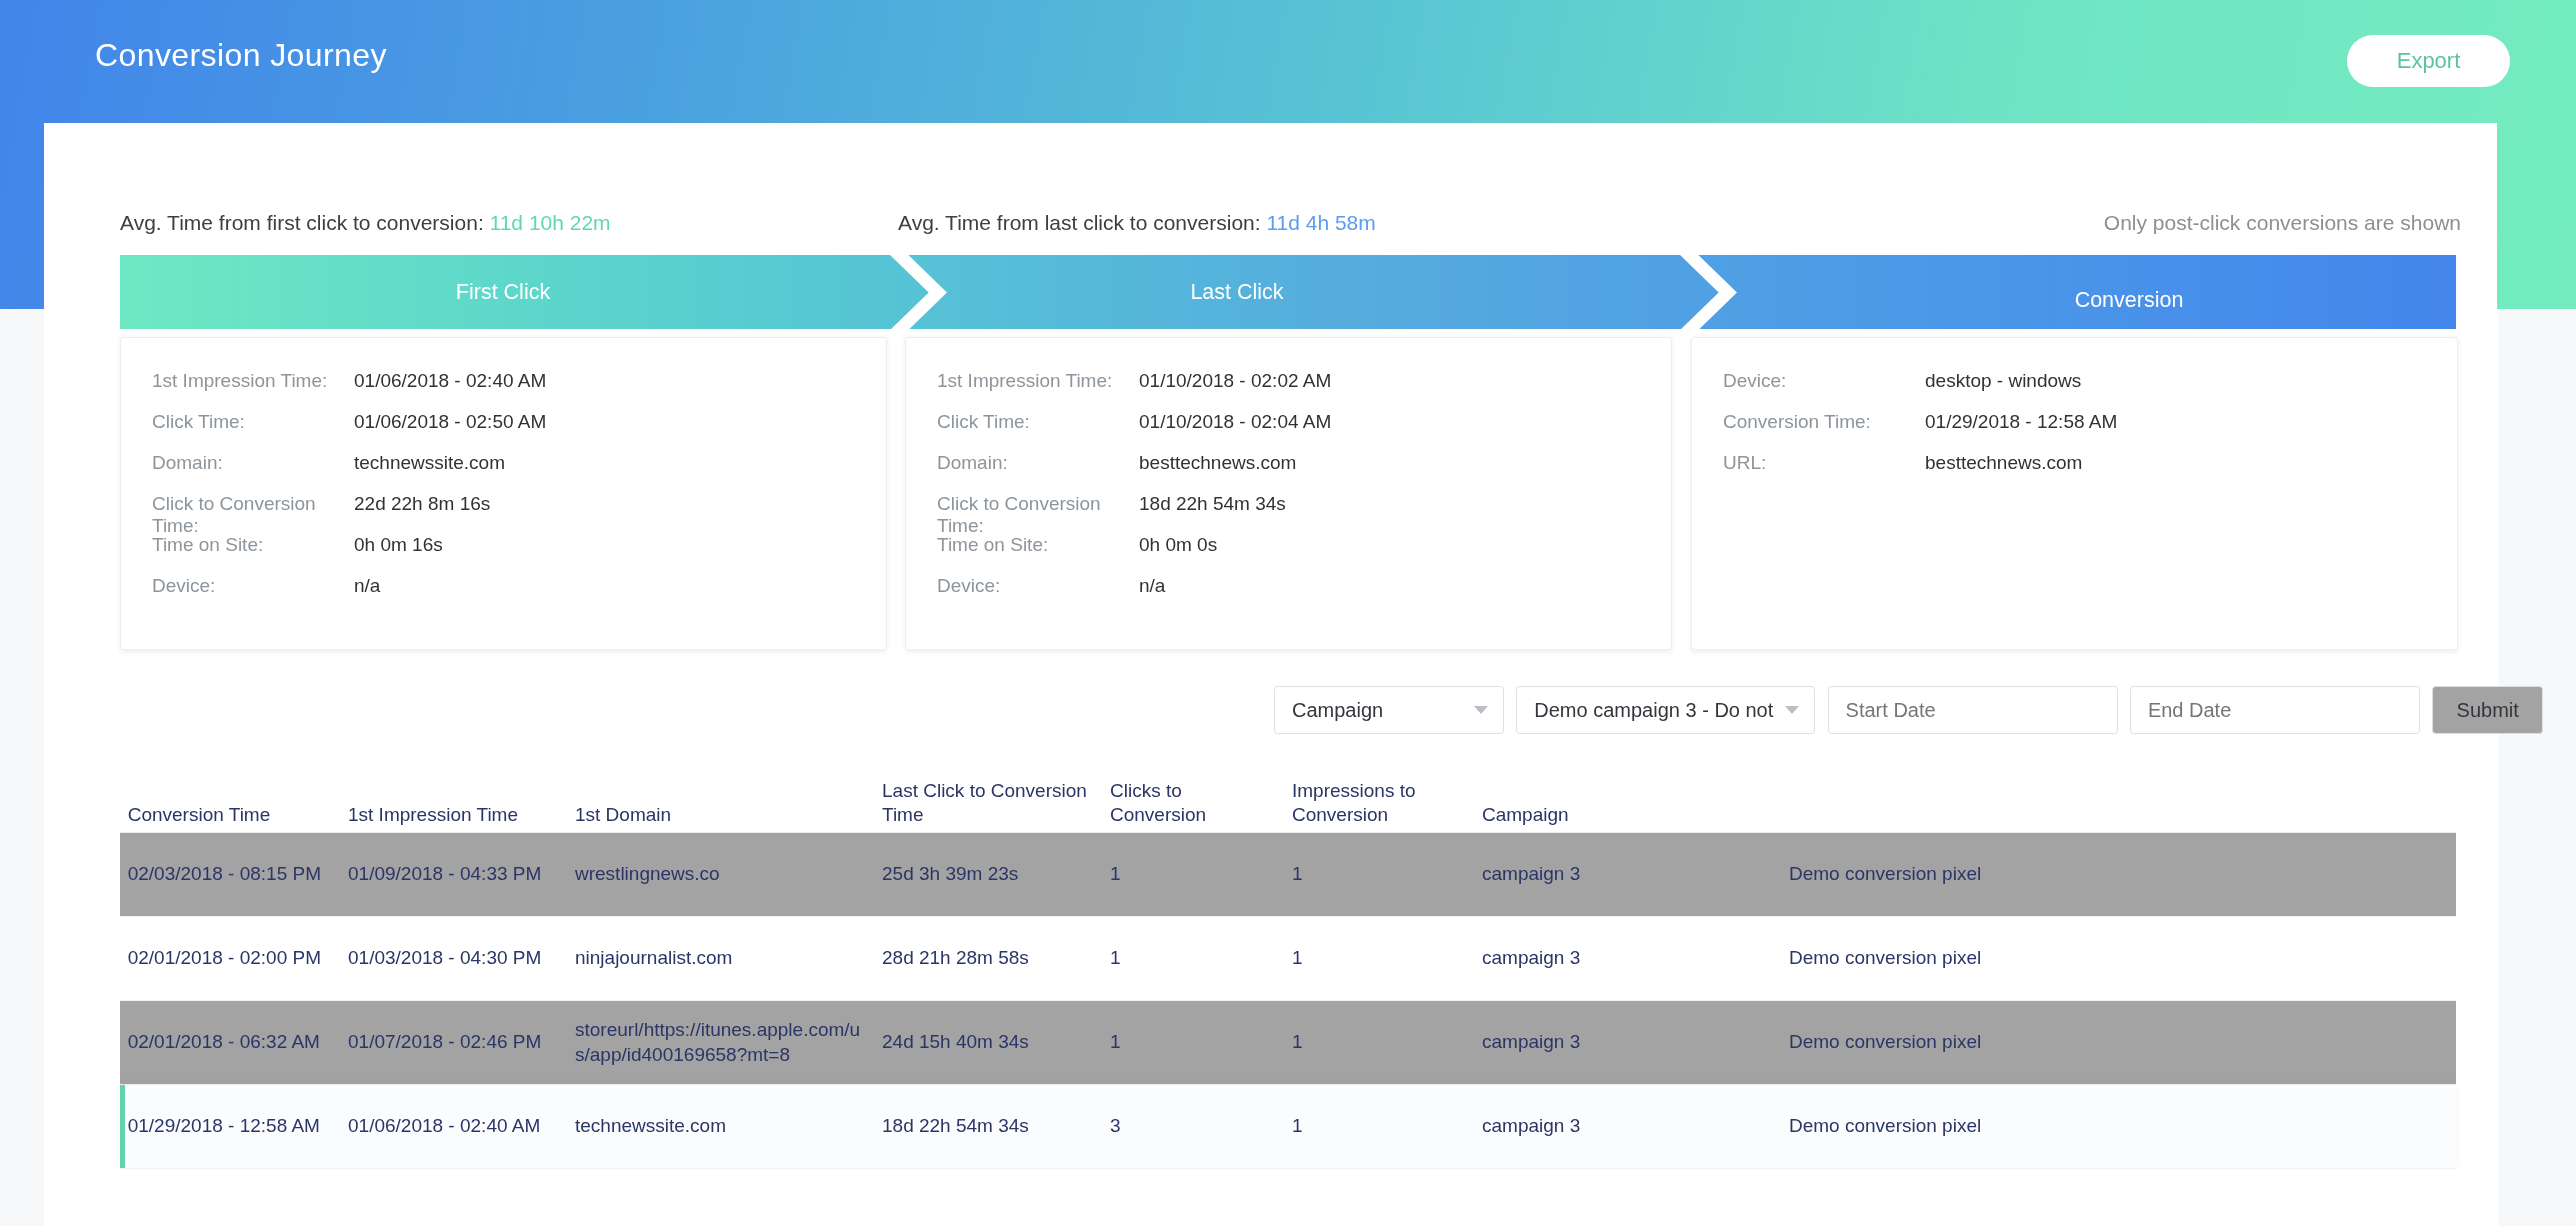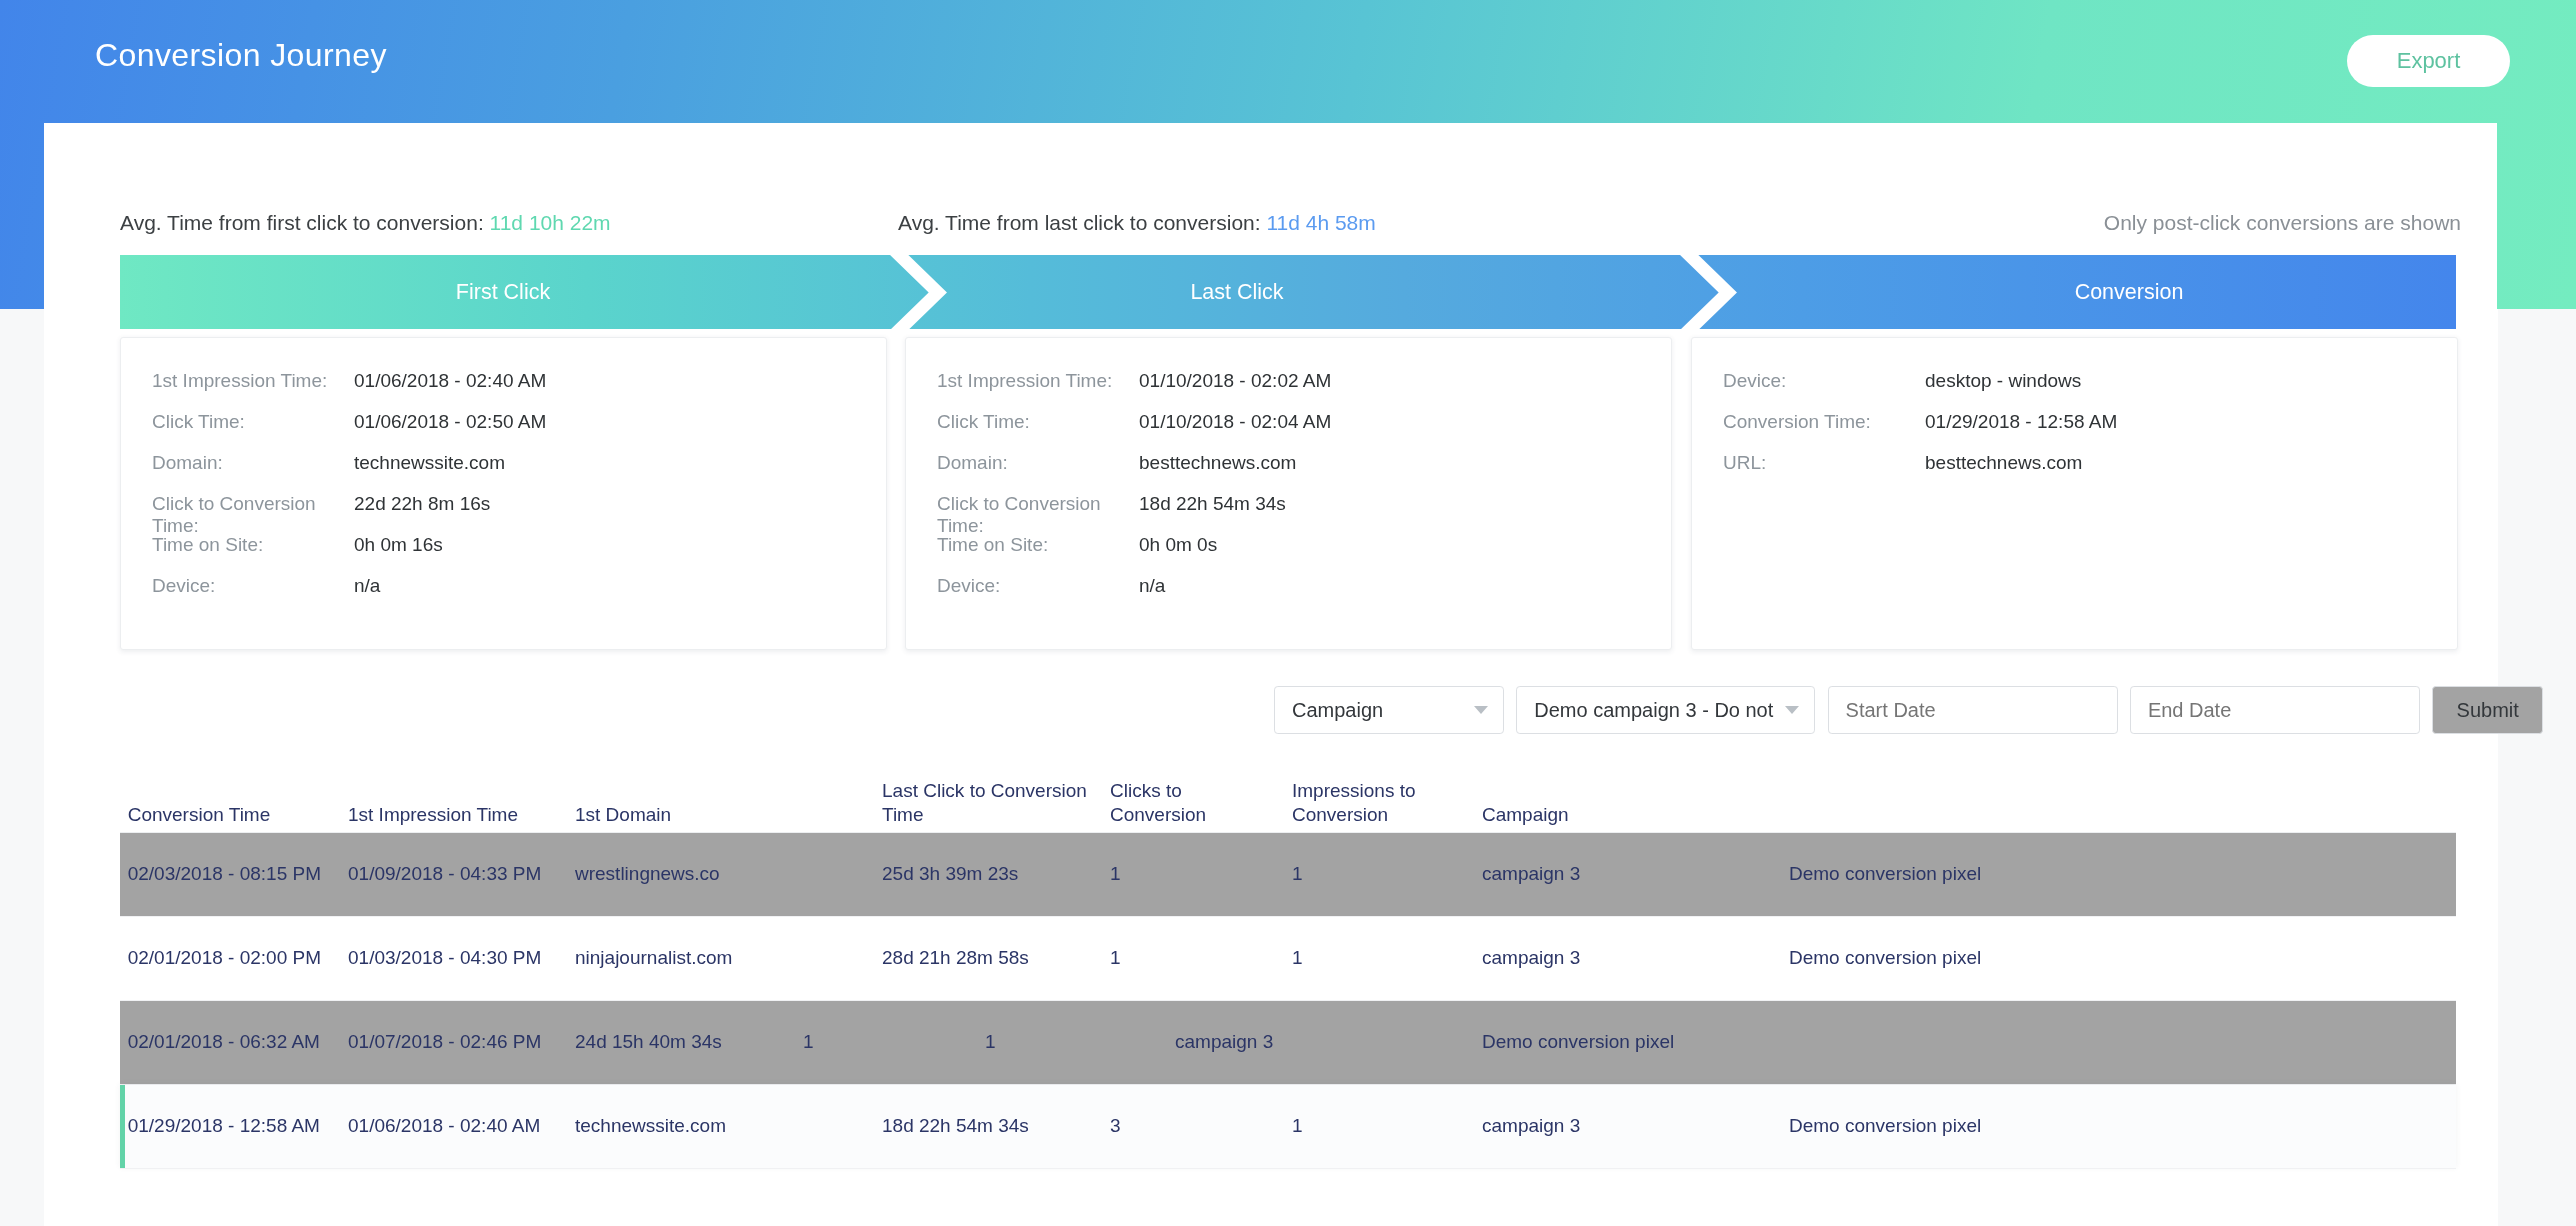--- a/index.html
+++ b/index.html
@@ -78,21 +78,21 @@
   .chev svg { display: block; }
   #chev-1 { left: 769px; }
   #chev-2 { left: 1559px; }
   .stage-label {
     position: absolute; top: 24.5px;
     font-size: 21.5px; color: #ffffff; text-align: center;
     width: 230px;
   }
   #stage-label-0 { left: 268px; }
   #stage-label-1 { left: 1002px; }
-  #stage-label-2 { left: 1894px; }
+  #stage-label-2 { left: 1894px; margin-top: 8px; }
 
   
   .card {
     position: absolute; top: 337px;
     width: 767px; height: 313px;
     background: #ffffff;
     border: 0.8px solid #eceef0;
     border-radius: 3.1px;
     box-shadow: 0 1.5px 5.4px rgba(60,70,90,0.09);
   }
@@ -336,20 +336,21 @@
         <div class="td c2">ninjajournalist.com</div>
         <div class="td c3">28d 21h 28m 58s</div>
         <div class="td c4">1</div>
         <div class="td c5">1</div>
         <div class="td c6">campaign 3</div>
         <div class="td c7">Demo conversion pixel</div>
       </div>
       <div class="tr alt">
         <div class="td c0">02/01/2018 - 06:32 AM</div>
         <div class="td c1">01/07/2018 - 02:46 PM</div>
+        <div class="td c2">storeurl/https://itunes.apple.com/us/app/id400169658?mt=8</div>
         <div class="td c3">24d 15h 40m 34s</div>
         <div class="td c4">1</div>
         <div class="td c5">1</div>
         <div class="td c6">campaign 3</div>
         <div class="td c7">Demo conversion pixel</div>
       </div>
       <div class="tr selected">
         <div class="td c0">01/29/2018 - 12:58 AM</div>
         <div class="td c1">01/06/2018 - 02:40 AM</div>
         <div class="td c2">technewssite.com</div>

